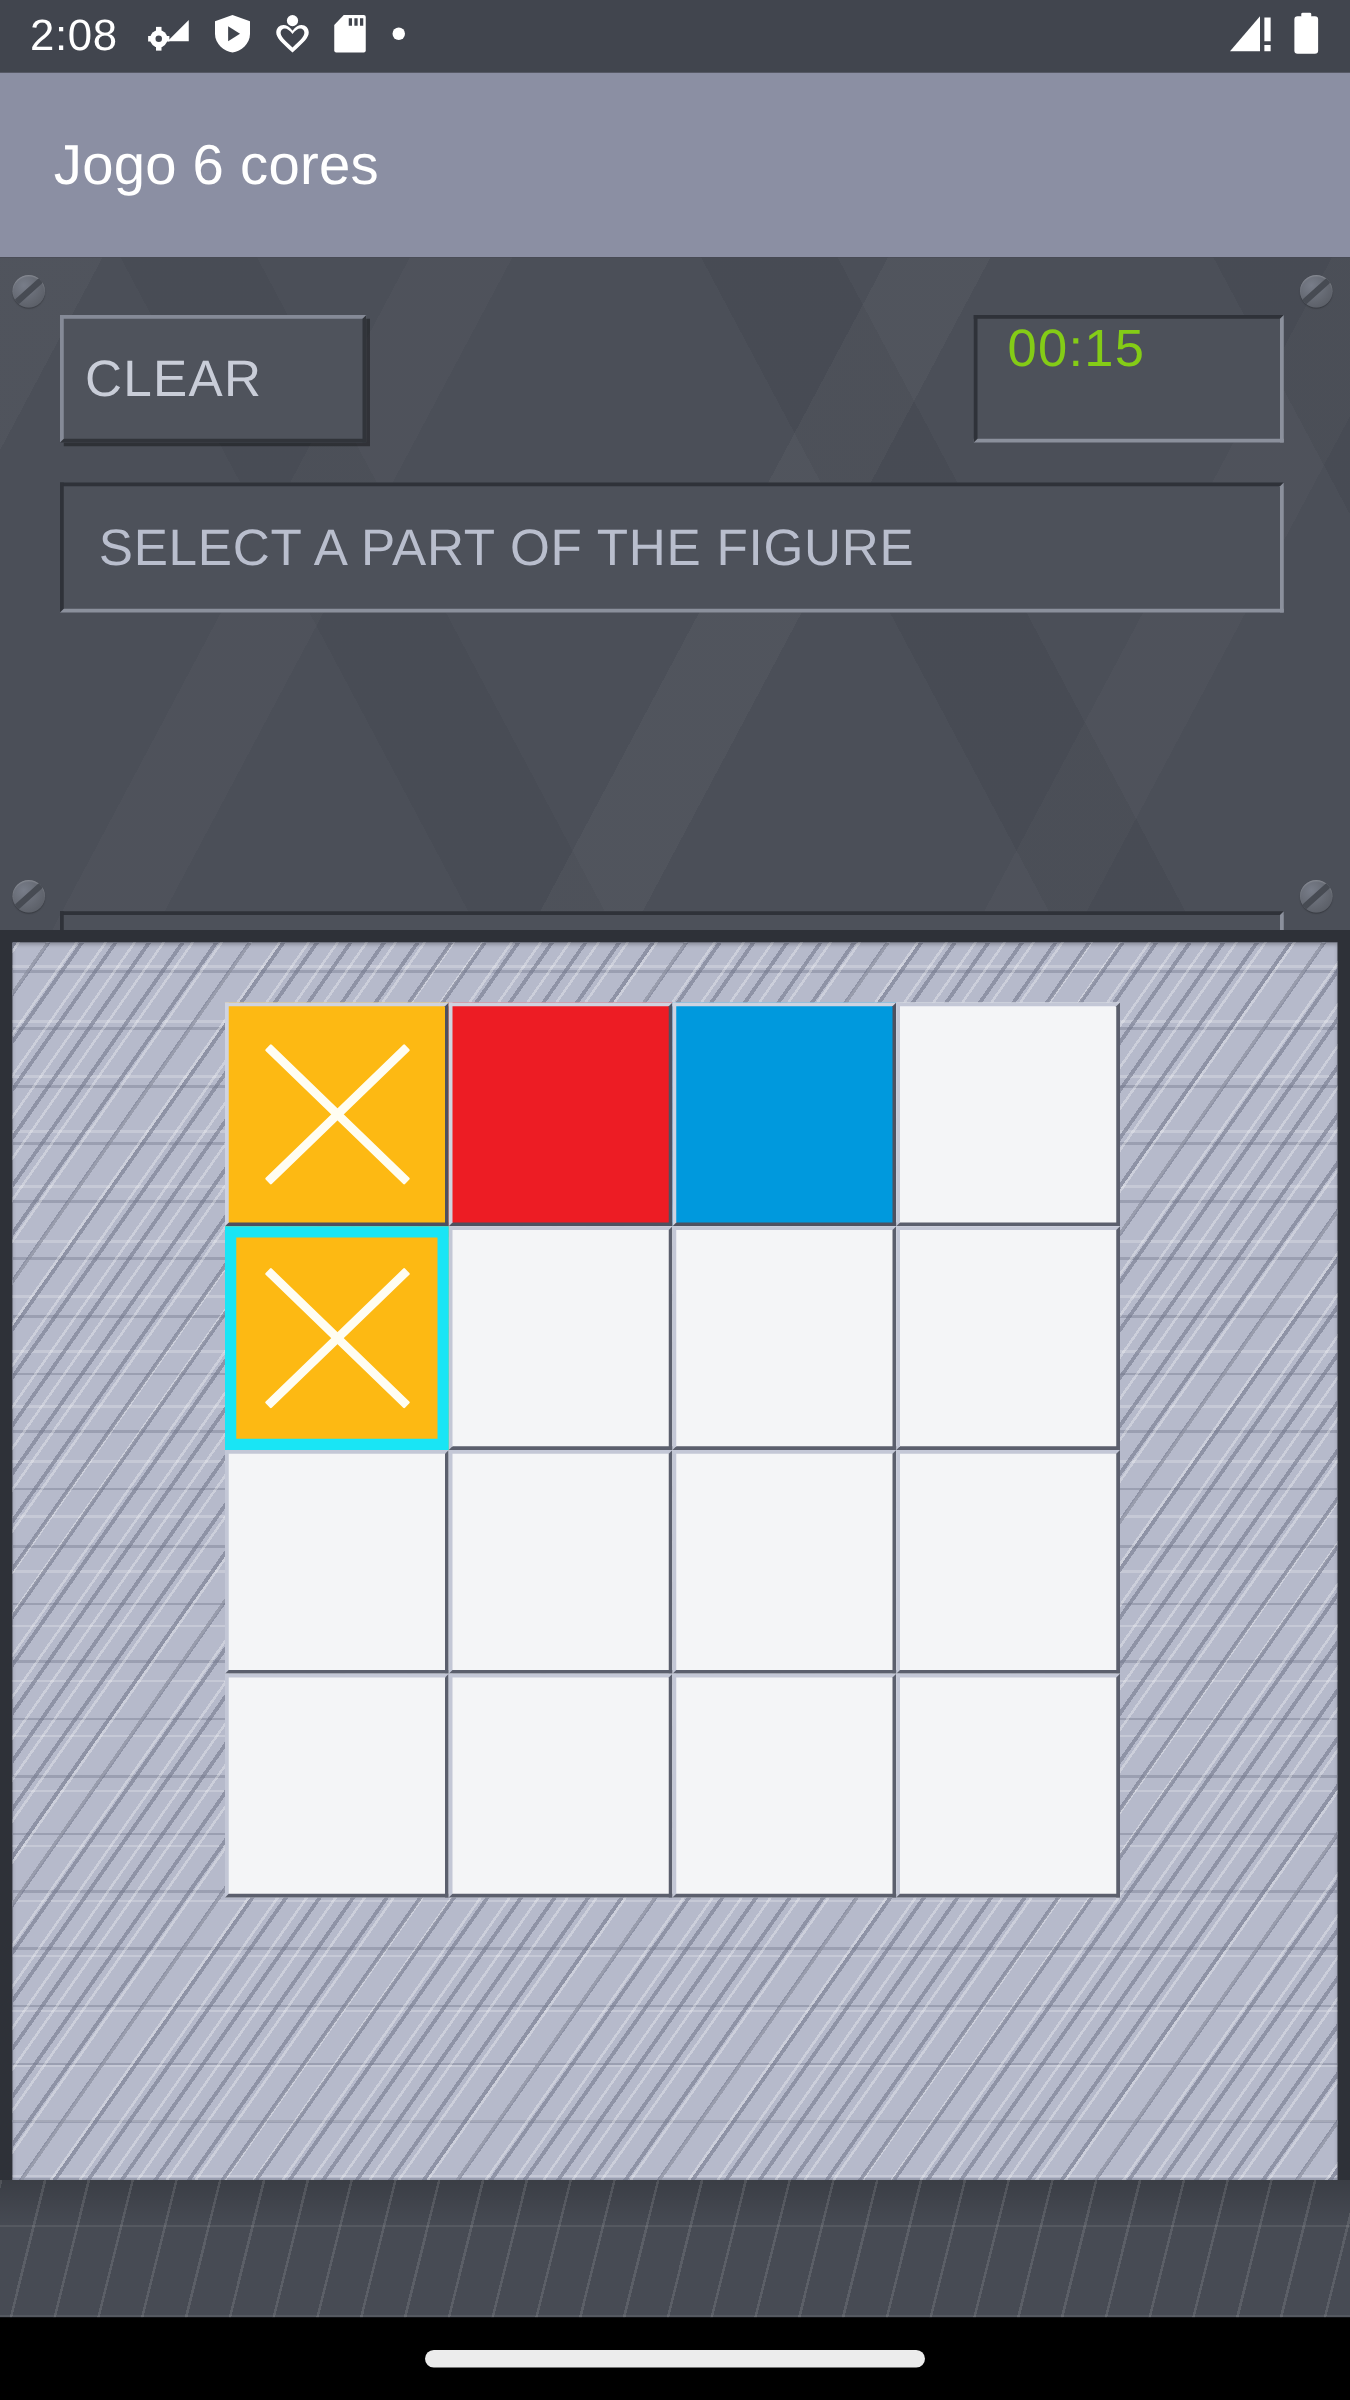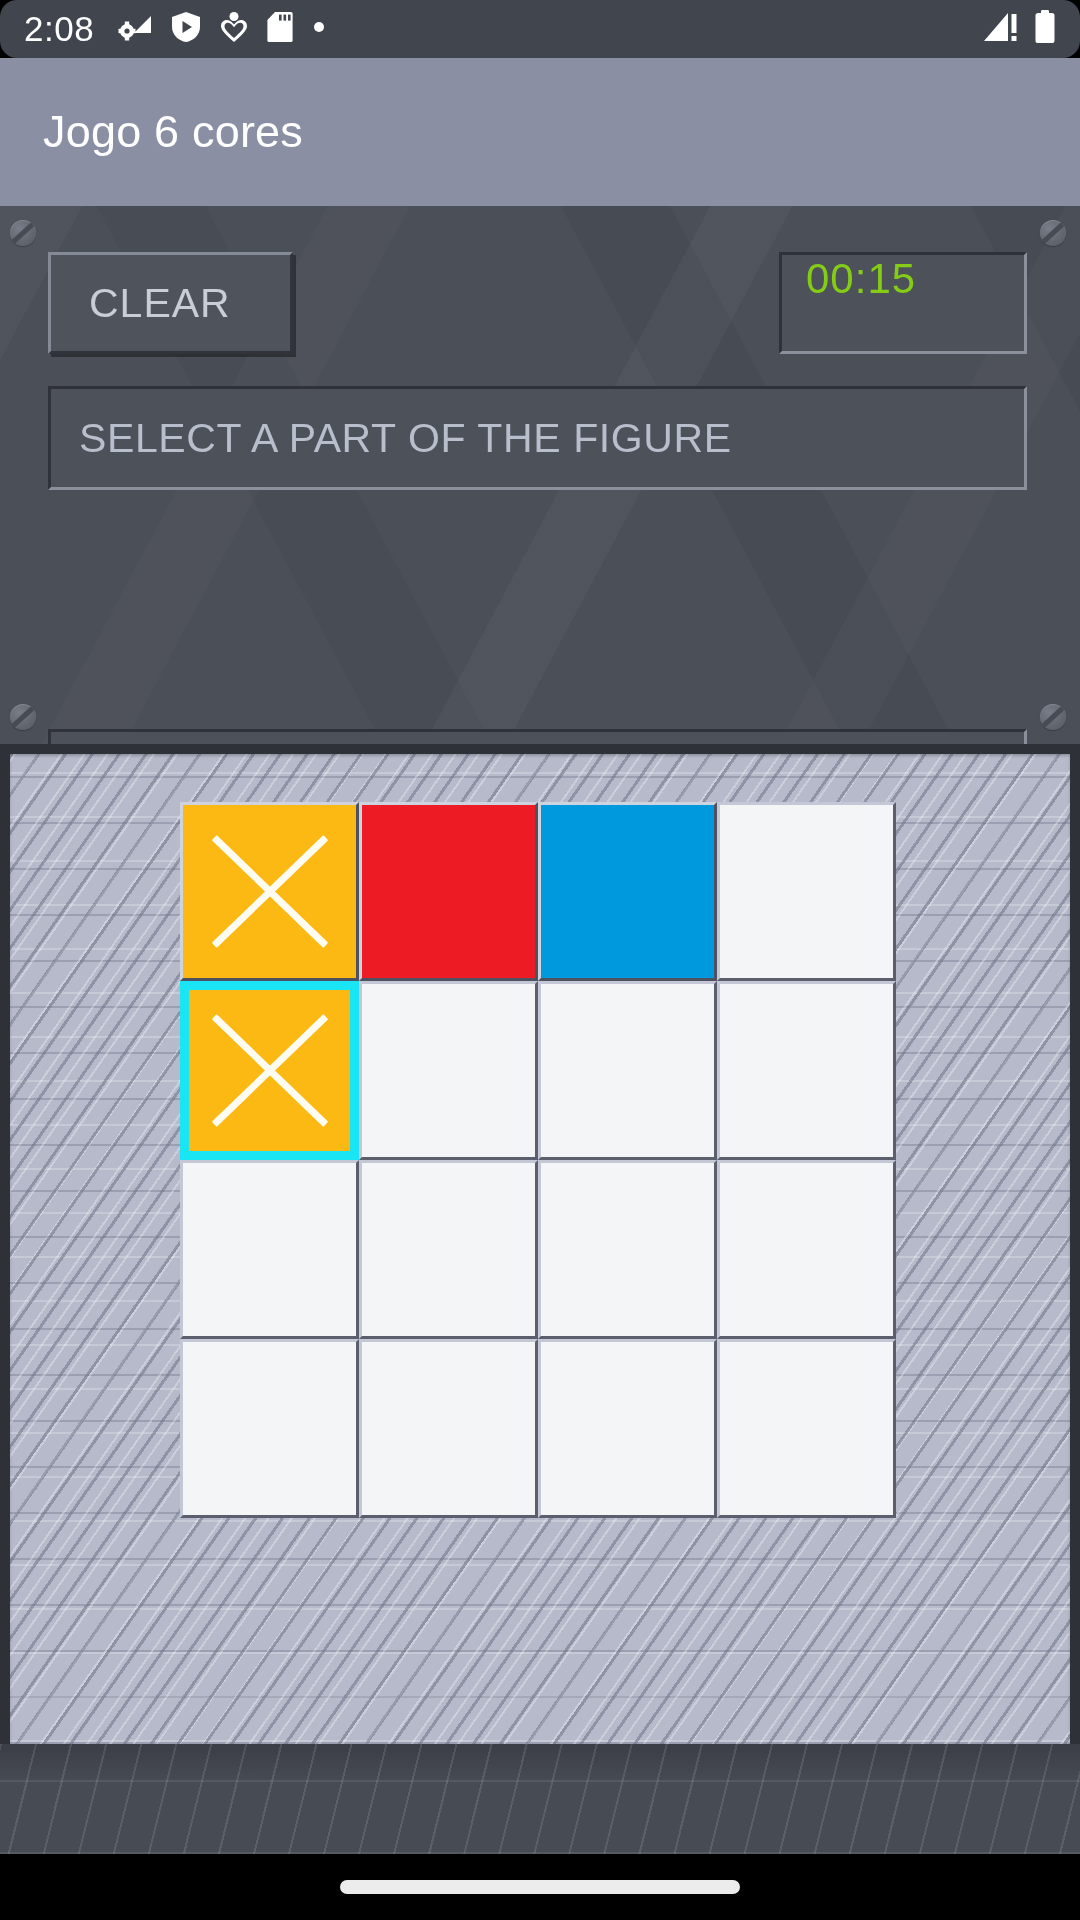--- a/index.html
+++ b/index.html
@@ -9,21 +9,20 @@
     font-family:"Liberation Sans", sans-serif;
     overflow:hidden;
   }
   #screen { position:relative; width:1080px; height:1920px; }
 
   
   .statusbar{
     position:absolute; left:0; top:0; width:1080px; height:58px;
     background:#41454e; display:flex; align-items:center;
     padding:0 24px;
-    border-radius:17px;
   }
   .sb-time{ color:#fff; font-size:35px; letter-spacing:.5px; }
   .sb-icons-left{ display:flex; align-items:center; gap:19px; margin-left:24px; }
   .sb-spacer{ flex:1; }
   .sb-icons-right{ display:flex; align-items:center; gap:14px; }
   .sb-ico{ display:block; }
 
   
   .appbar{
     position:absolute; left:0; top:58px; width:1080px; height:148px;
@@ -73,21 +72,21 @@
     background:#4f535c;
     border:3px solid;
     border-color:#858a97 #31343a #31343a #858a97;
     box-shadow:3px 3px 0 rgba(0,0,0,.38);
     display:flex; align-items:center;
   }
   .btn-clear{
     left:48px; top:46px; width:245px; height:102px;
   }
   .btn-clear span{
-    color:#c9cdd8; font-size:41px; padding-left:38px; letter-spacing:1px;
+    color:#c9cdd8; font-size:41px; padding-left:17px; letter-spacing:1px;
   }
 
   .timer-box{
     left:779px; top:46px; width:248px; height:102px;
     background:#4d515a;
     border:3px solid;
     border-color:#2f3239 #8b909c #8b909c #2f3239;
   }
   .timer-box span{
     color:#84cc16; font-size:42px; padding-left:24px; letter-spacing:1px;

